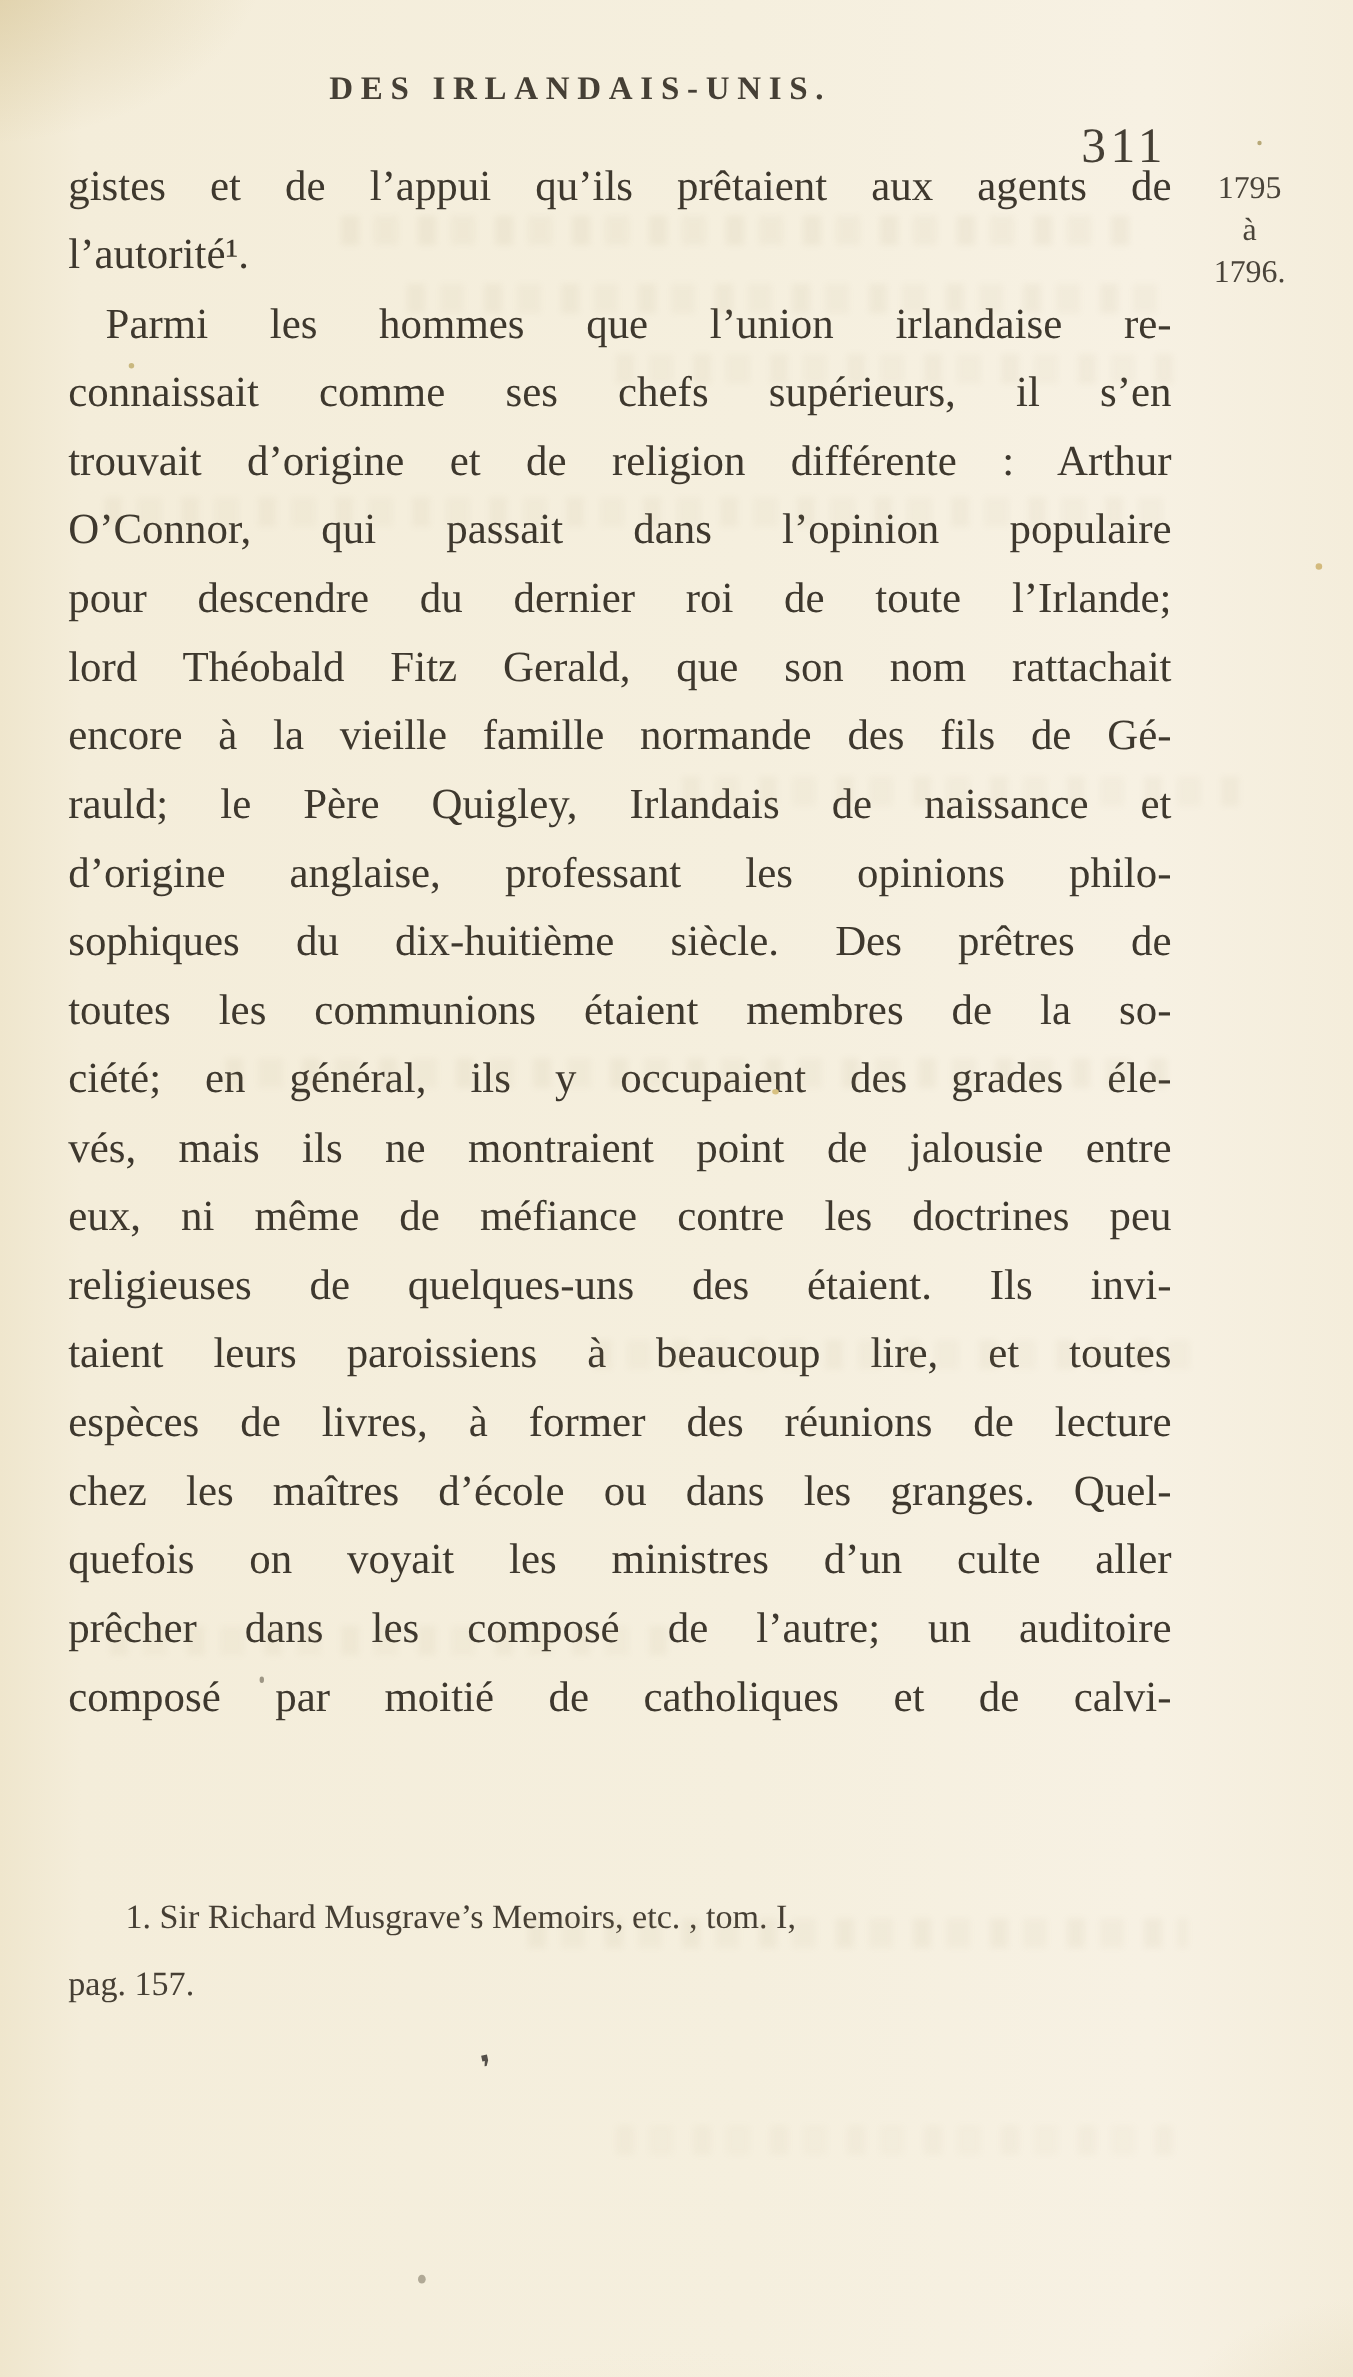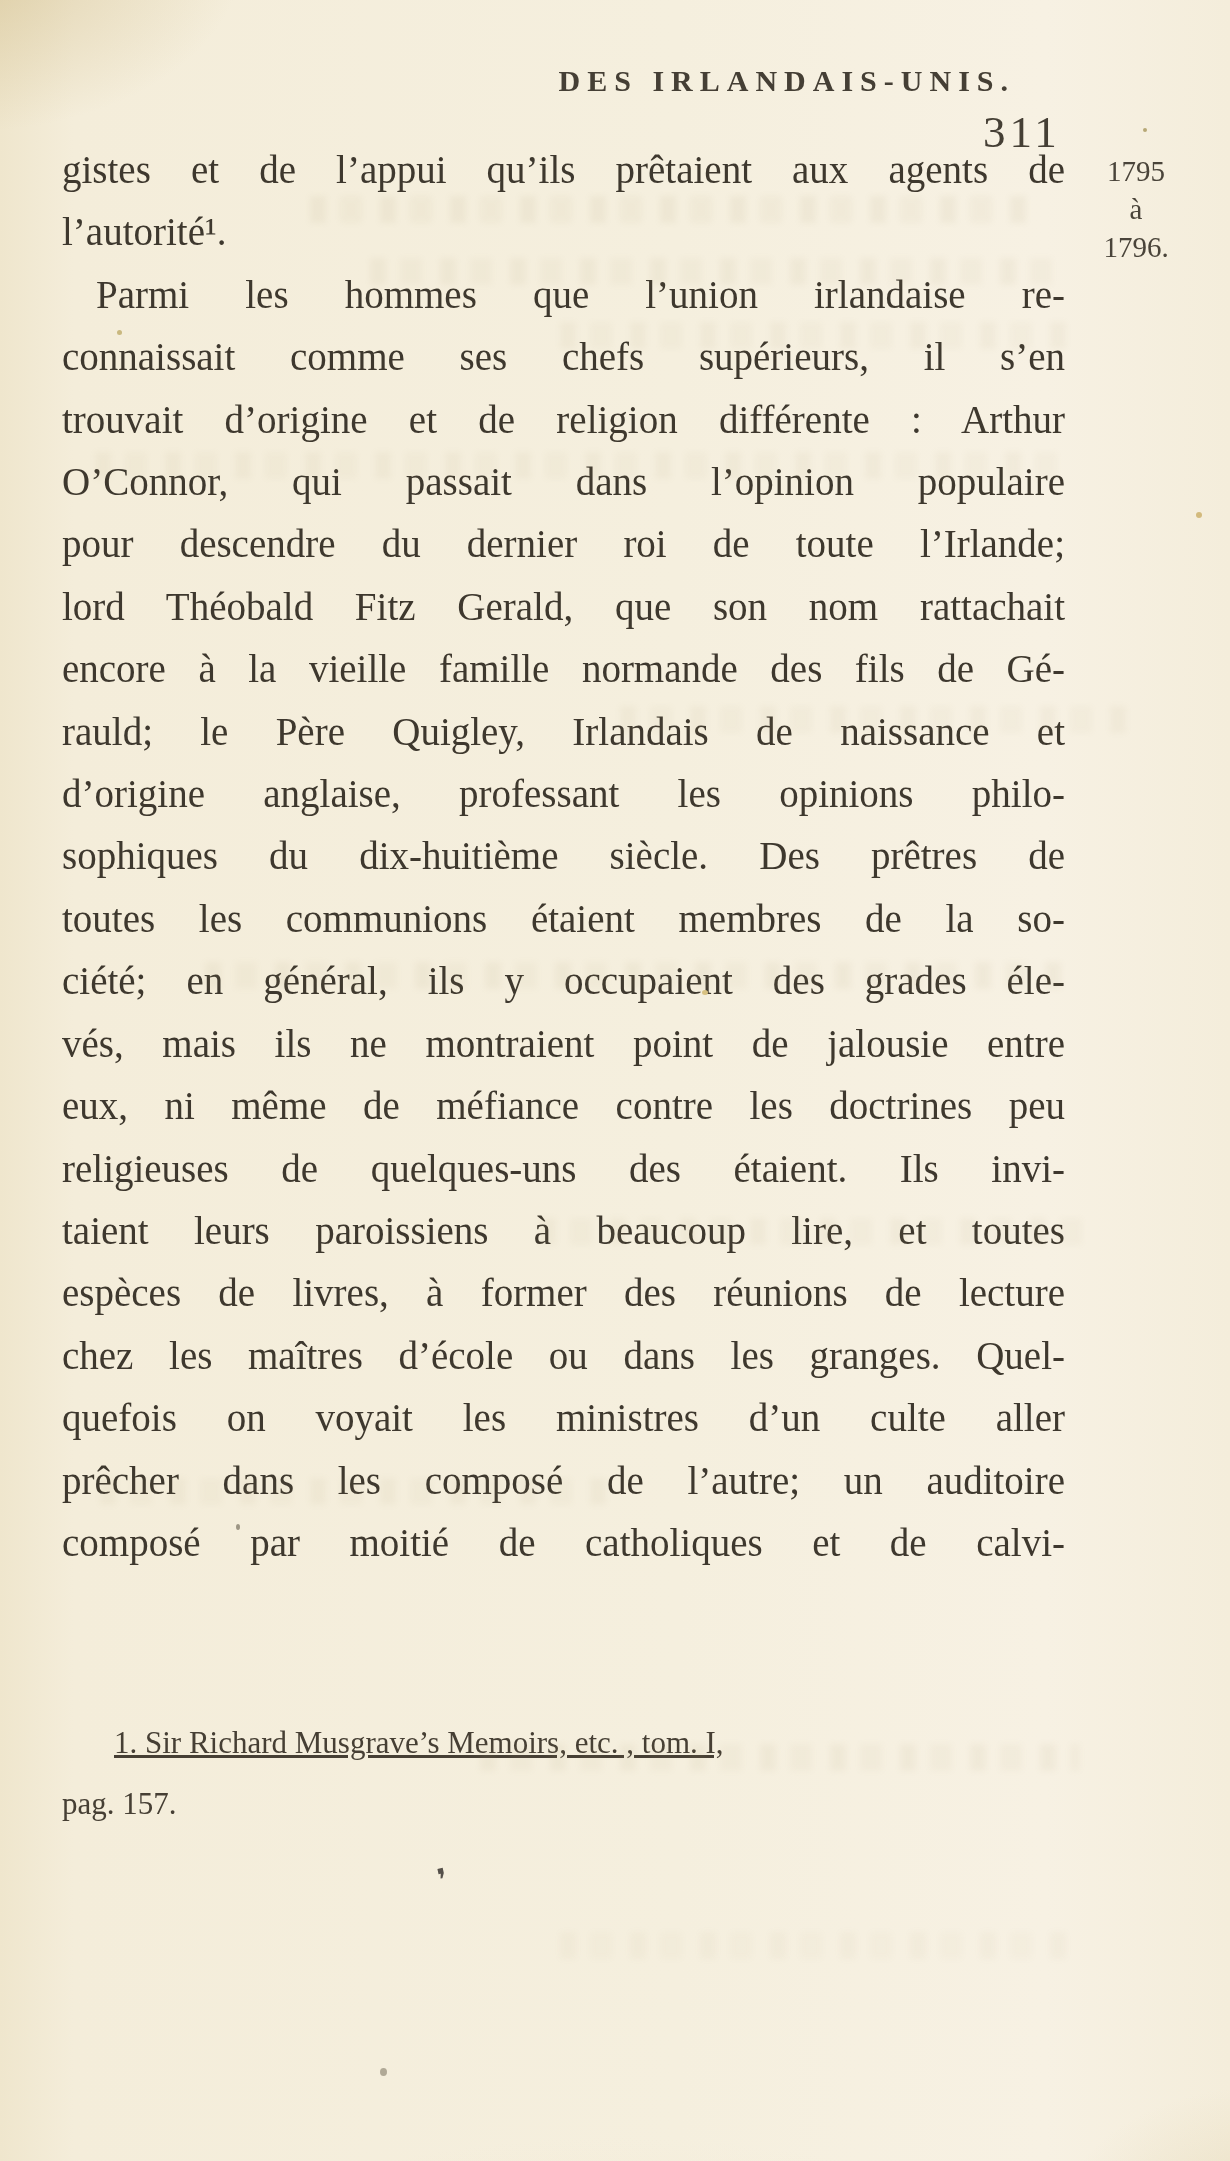--- a/index.html
+++ b/index.html
@@ -12,21 +12,21 @@
     color:#3e382e;
     background:
       radial-gradient(ellipse 430px 270px at -3% -2%, rgba(205,183,128,.55), rgba(205,183,128,0) 65%),
       radial-gradient(ellipse 300px 200px at 103% 103%, rgba(210,192,140,.30), rgba(210,192,140,0) 70%),
       radial-gradient(ellipse 900px 500px at 50% 115%, rgba(222,207,166,.25), rgba(222,207,166,0) 70%),
       linear-gradient(90deg, #efe6cd 0%, #f4edda 6%, #f5efde 55%, #f7f1e3 85%, #f4eddb 100%);
   }
   
   .running-title {
     position:absolute; top:64px; left:40px; width:975px;
-    text-align:right;
+    text-align:center;
     font-size:30px; letter-spacing:7px;
     color:#453f35; font-weight:bold;
     font-stretch:condensed;
   }
   .page-number {
     position:absolute; top:62px; left:983px;
     font-size:45px; letter-spacing:4px; color:#453f35;margin-top:44px;
   }
   
   .margin-note {
@@ -39,21 +39,21 @@
     font-size:39px; line-height:62.4px;
   }
   .bl { text-align:left;font-family:Liberation Serif, serif; }
   .jl { text-align:justify; text-align-last:justify; -moz-text-align-last:justify; }
   .indent { text-indent:34px; }
   
   .footnote {
     position:absolute; top:1712px; left:62px; width:1003px;
     font-size:31px; line-height:61px; color:#463f34;
   }
-  .fn-indent { text-indent:52px;text-decoration:underline; }
+  .fn-indent { text-indent:52px; }
   
   .signature-mark {
     position:absolute; left:438px; top:1862px;
     font-size:30px; color:#55504a; transform:rotate(-12deg);
   }
   
   .ghost {
     position:absolute; height:27px;
     background:repeating-linear-gradient(90deg,
       rgba(165,150,105,.85) 0 16px, rgba(165,150,105,0) 16px 30px,

